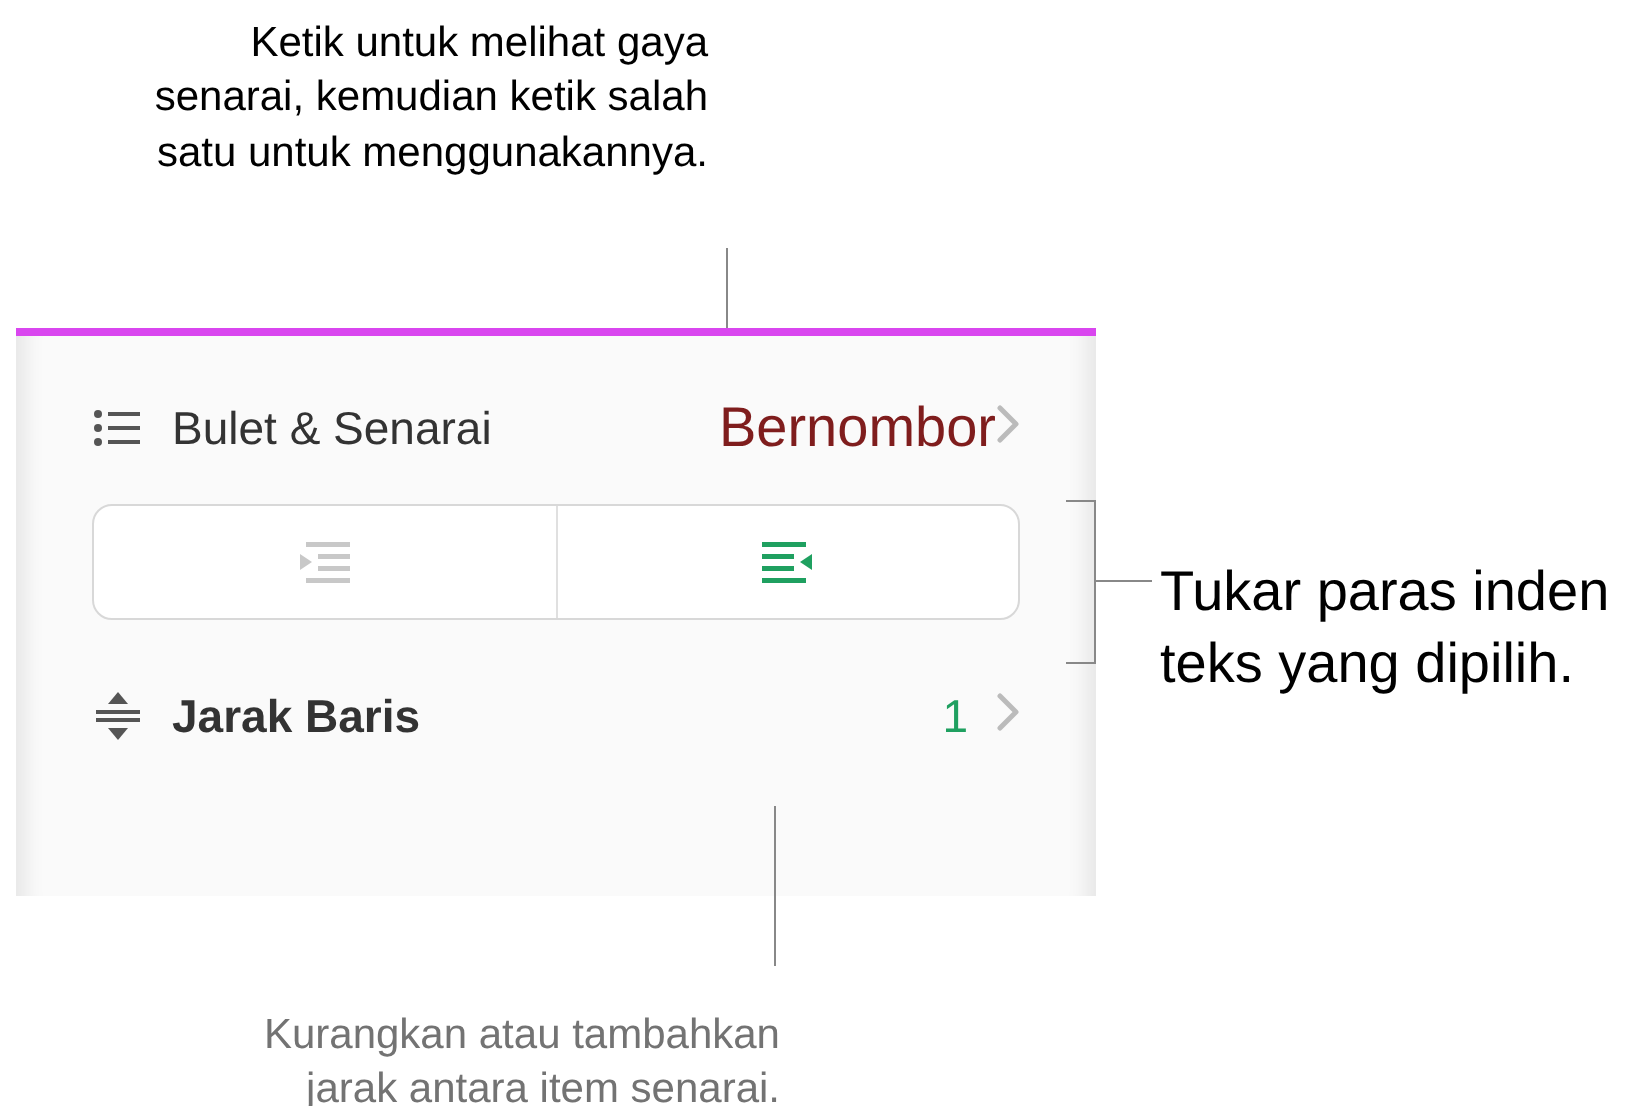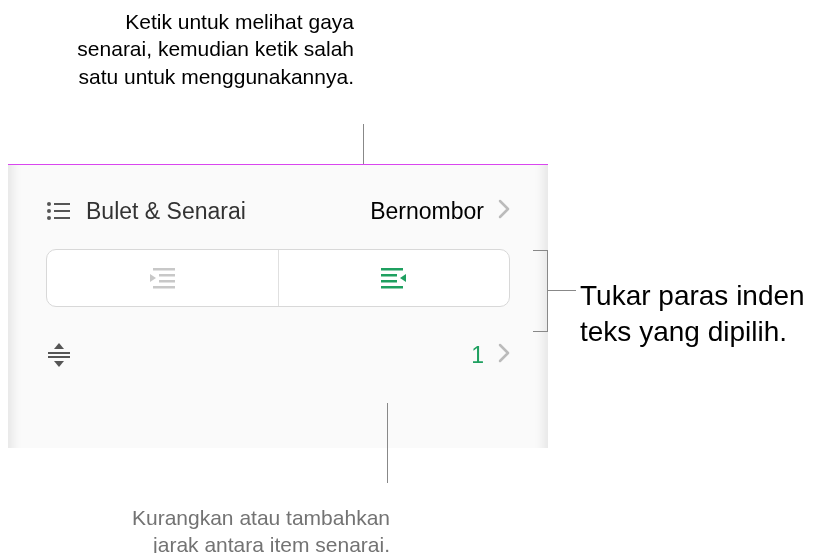--- a/index.html
+++ b/index.html
@@ -40,21 +40,21 @@
       line-height: 1.3;
       color: #737373;
     }
     .panel-container {
       position: absolute;
       top: 164px;
       left: 8px;
       width: 540px;
       height: 284px;
       background: #fafafa;
-      border-top: 1px solid #d946ef;
+      border-top: 4px solid #d946ef;
       box-shadow: inset 15px 0 10px -10px rgba(0,0,0,0.08), inset -15px 0 10px -10px rgba(0,0,0,0.08);
     }
     .panel {
       position: absolute;
       top: 0;
       left: 20px;
       right: 20px;
       bottom: 0;
       padding: 22px 18px 0 18px;
     }
@@ -73,24 +73,23 @@
       align-items: center;
     }
     .row-label-bullets {
       font-size: 23px;
       color: #333;
       font-weight: 400;
       flex: 0 0 auto;
       margin-left: 10px;
     }
     .row-value-bullets {
-      font-size: 23px;
-      color: #000000;
+      font-size: 28px;
+      color: #7f1d1d;
       margin-left: auto;
-      margin-right: 14px;
     }
     .chevron {
       color: #bbb;
     }
     .indent-buttons {
       display: flex;
       background: #fff;
       border: 1px solid #d8d8d8;
       border-radius: 10px;
       overflow: hidden;
@@ -218,20 +217,21 @@
 
     <div class="row">
       <span class="spacing-icon">
         <svg width="26" height="24" viewBox="0 0 26 24">
           <polygon points="13,0 8,6 18,6" fill="#555"></polygon>
           <rect x="2" y="9" width="22" height="2" fill="#555"></rect>
           <rect x="2" y="13" width="22" height="2" fill="#555"></rect>
           <polygon points="13,24 8,18 18,18" fill="#555"></polygon>
         </svg>
       </span>
+      <span class="row-label-spacing">Jarak Baris</span>
       <span class="row-value-spacing">1</span>
       <span class="chevron">
         <svg width="12" height="20" viewBox="0 0 12 20">
           <polyline points="2,2 10,10 2,18" fill="none" stroke="#bbb" stroke-width="2.5" stroke-linecap="round" stroke-linejoin="round"></polyline>
         </svg>
       </span>
     </div>
 
   </div>
 </div>

